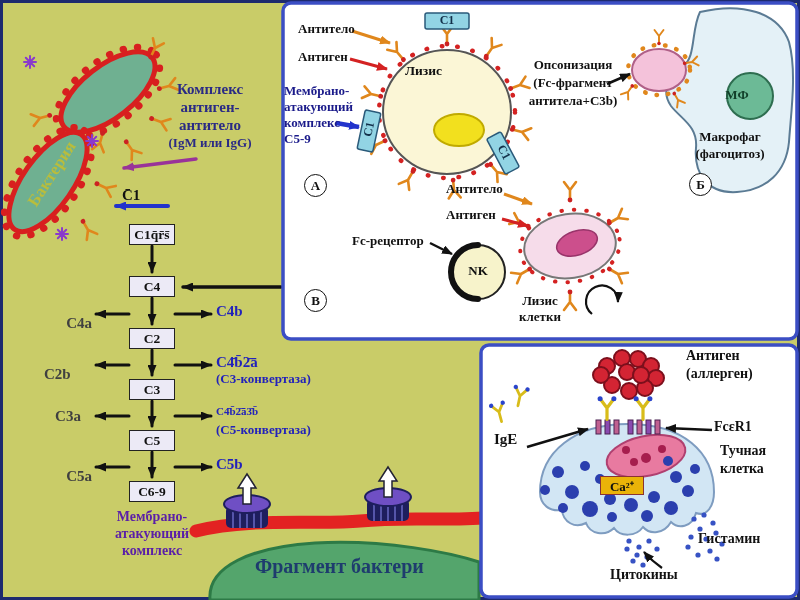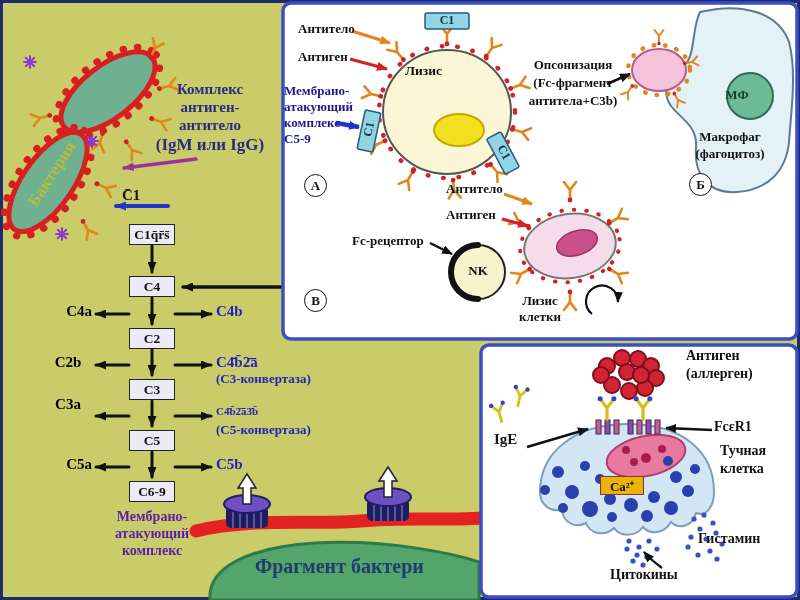--- a/index.html
+++ b/index.html
@@ -5,21 +5,21 @@
   * { margin:0; padding:0; box-sizing:border-box; }
   html,body { background:#9a9a9a; }
   .stage {
     position:relative; width:800px; height:600px; overflow:hidden;
     background:#c9cc68; font-family:"Liberation Serif", serif;
   }
   .layer { position:absolute; left:0; top:0; }
   .lb { position:absolute; font-weight:bold; white-space:nowrap; line-height:1.05; color:#111; }
   .navy   { color:#1c1c7a; }
   .dkblue { color:#2a2a85; }
-  .red    { color:#000000; }
+  .red    { color:#404040;margin-top:12px; }
   .blue   { color:#2222bb; }
   .purple { color:#5a1ea8; }
   .ctr { text-align:center; }
   .tag {
     position:absolute; width:23px; height:23px; border:1.6px solid #111; border-radius:50%;
     display:flex; align-items:center; justify-content:center; font-size:13px; font-weight:bold;
     background:#fff; color:#111;
   }
   .fbox {
     position:absolute; left:129px; width:46px; height:21px;
@@ -272,34 +272,34 @@
           <circle cx="643" cy="565" r="2.6"></circle>
           <circle cx="633" cy="561" r="2.6"></circle>
     </g>
     <path d="M662,568 Q652,561 644,552" fill="none" stroke="#111" stroke-width="2.2" marker-end="url(#mB)"></path>
   </g>
 </svg>
 
 <div class="lb dkblue ctr" style="left:146px;top:82px;width:128px;font-size:15px">Комплекс</div>
 <div class="lb dkblue ctr" style="left:146px;top:100px;width:128px;font-size:15px">антиген-</div>
 <div class="lb dkblue ctr" style="left:146px;top:118px;width:128px;font-size:15px">антитело</div>
-<div class="lb dkblue ctr" style="left:146px;top:136px;width:128px;font-size:17px">(IgM или IgG)</div>
+<div class="lb dkblue ctr" style="left:146px;top:136px;width:128px;font-size:13px">(IgM или IgG)</div>
 <div class="lb ctr" style="left:2px;top:165px;width:100px;font-size:17px;color:#b9bd3c;transform:rotate(-57deg)">Бактерия</div>
 <div class="lb" style="left:122px;top:188px;font-size:15px">C̄1</div>
 
 <div class="fbox" style="top:224px">C1q̄r̄s̄</div>
 <div class="fbox" style="top:276px">C4</div>
 <div class="fbox" style="top:328px">C2</div>
 <div class="fbox" style="top:379px">C3</div>
 <div class="fbox" style="top:430px">C5</div>
 <div class="fbox" style="top:481px">C6-9</div>
 
 <div class="lb red" style="left:44px;top:304px;width:48px;text-align:right;font-size:15px">C4a</div>
 <div class="lb blue" style="left:216px;top:304px;font-size:15px">C4b</div>
-<div class="lb red" style="left:44px;top:355px;width:48px;text-align:center;font-size:15px">C2b</div>
+<div class="lb red" style="left:44px;top:355px;width:48px;text-align:left;font-size:15px">C2b</div>
 <div class="lb blue" style="left:216px;top:355px;font-size:15px">C4̄b̄2̄ā</div>
 <div class="lb blue" style="left:216px;top:372px;font-size:13px">(C3-конвертаза)</div>
 <div class="lb red" style="left:44px;top:397px;width:48px;text-align:center;font-size:15px">C3a</div>
 <div class="lb blue" style="left:216px;top:406px;font-size:11px">C4̄b̄2̄ā3̄b̄</div>
 <div class="lb blue" style="left:216px;top:423px;font-size:13px">(C5-конвертаза)</div>
 <div class="lb red" style="left:44px;top:457px;width:48px;text-align:right;font-size:15px">C5a</div>
 <div class="lb blue" style="left:216px;top:457px;font-size:15px">C5b</div>
 
 <div class="lb purple ctr" style="left:94px;top:510px;width:116px;font-size:14px">Мембрано-</div>
 <div class="lb purple ctr" style="left:94px;top:527px;width:116px;font-size:14px">атакующий</div>

